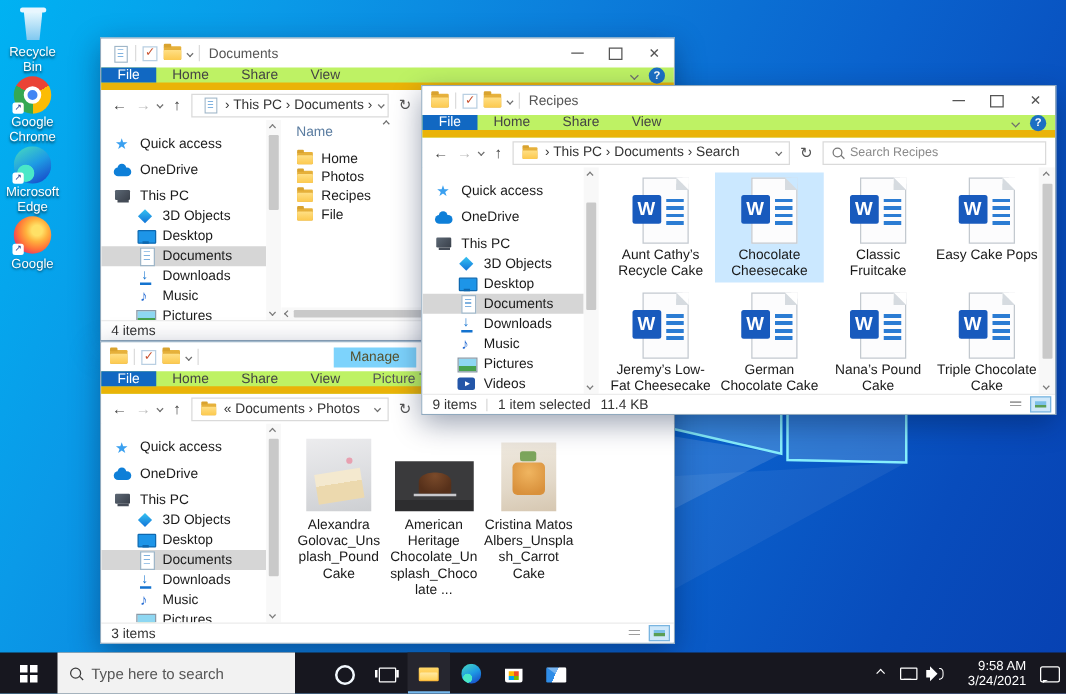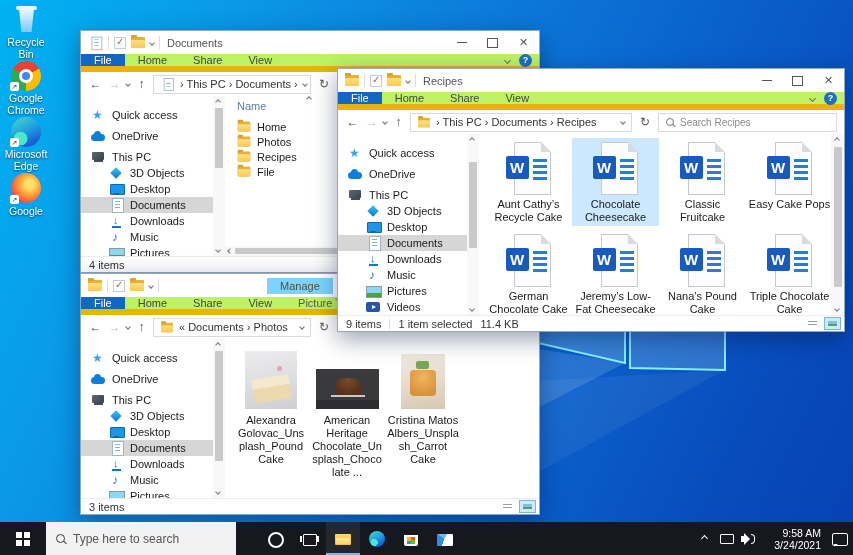--- a/index.html
+++ b/index.html
@@ -515,21 +515,21 @@
         <span class="helpbtn"></span>
       </span>
     </div>
     <div class="addrrow">
       <span class="navbtn">←</span>
       <span class="navbtn fwd">→</span>
       <span class="chev down sm"></span>
       <span class="navbtn">↑</span>
       <div class="addrbox" style="width:222px">
         <span class="fico" style="transform:scale(.85)"></span>
-        <span class="addr-path">› This PC › Documents › Recipes</span>
+        <span class="addr-path">› This PC › Documents › Search</span>
         <span class="chev down sm addr-caret"></span>
       </div>
       <span class="refresh">↻</span>
       <div class="searchbox">
         <span class="mag"></span>
         <input placeholder="Search Recipes" style="">
       </div>
     </div>
     <div class="bodyrow">
       <aside class="sidebar" style="width:129px">
@@ -627,30 +627,30 @@
               </span>
               <div class="fname">Easy Cake Pops</div>
             </div>
 
             <div class="tile" data-state="">
               <span class="wdoc">
                 <span class="page"></span>
                 <span class="wblk"></span>
                 <span class="wlines"></span>
               </span>
-              <div class="fname">German Chocolate Cake</div>
+              <div class="fname">Jeremy’s Low-Fat Cheesecake</div>
             </div>
 
             <div class="tile" data-state="">
               <span class="wdoc">
                 <span class="page"></span>
                 <span class="wblk"></span>
                 <span class="wlines"></span>
               </span>
-              <div class="fname">Jeremy’s Low-Fat Cheesecake</div>
+              <div class="fname">German Chocolate Cake</div>
             </div>
 
             <div class="tile" data-state="">
               <span class="wdoc">
                 <span class="page"></span>
                 <span class="wblk"></span>
                 <span class="wlines"></span>
               </span>
               <div class="fname">Nana’s Pound Cake</div>
             </div>

